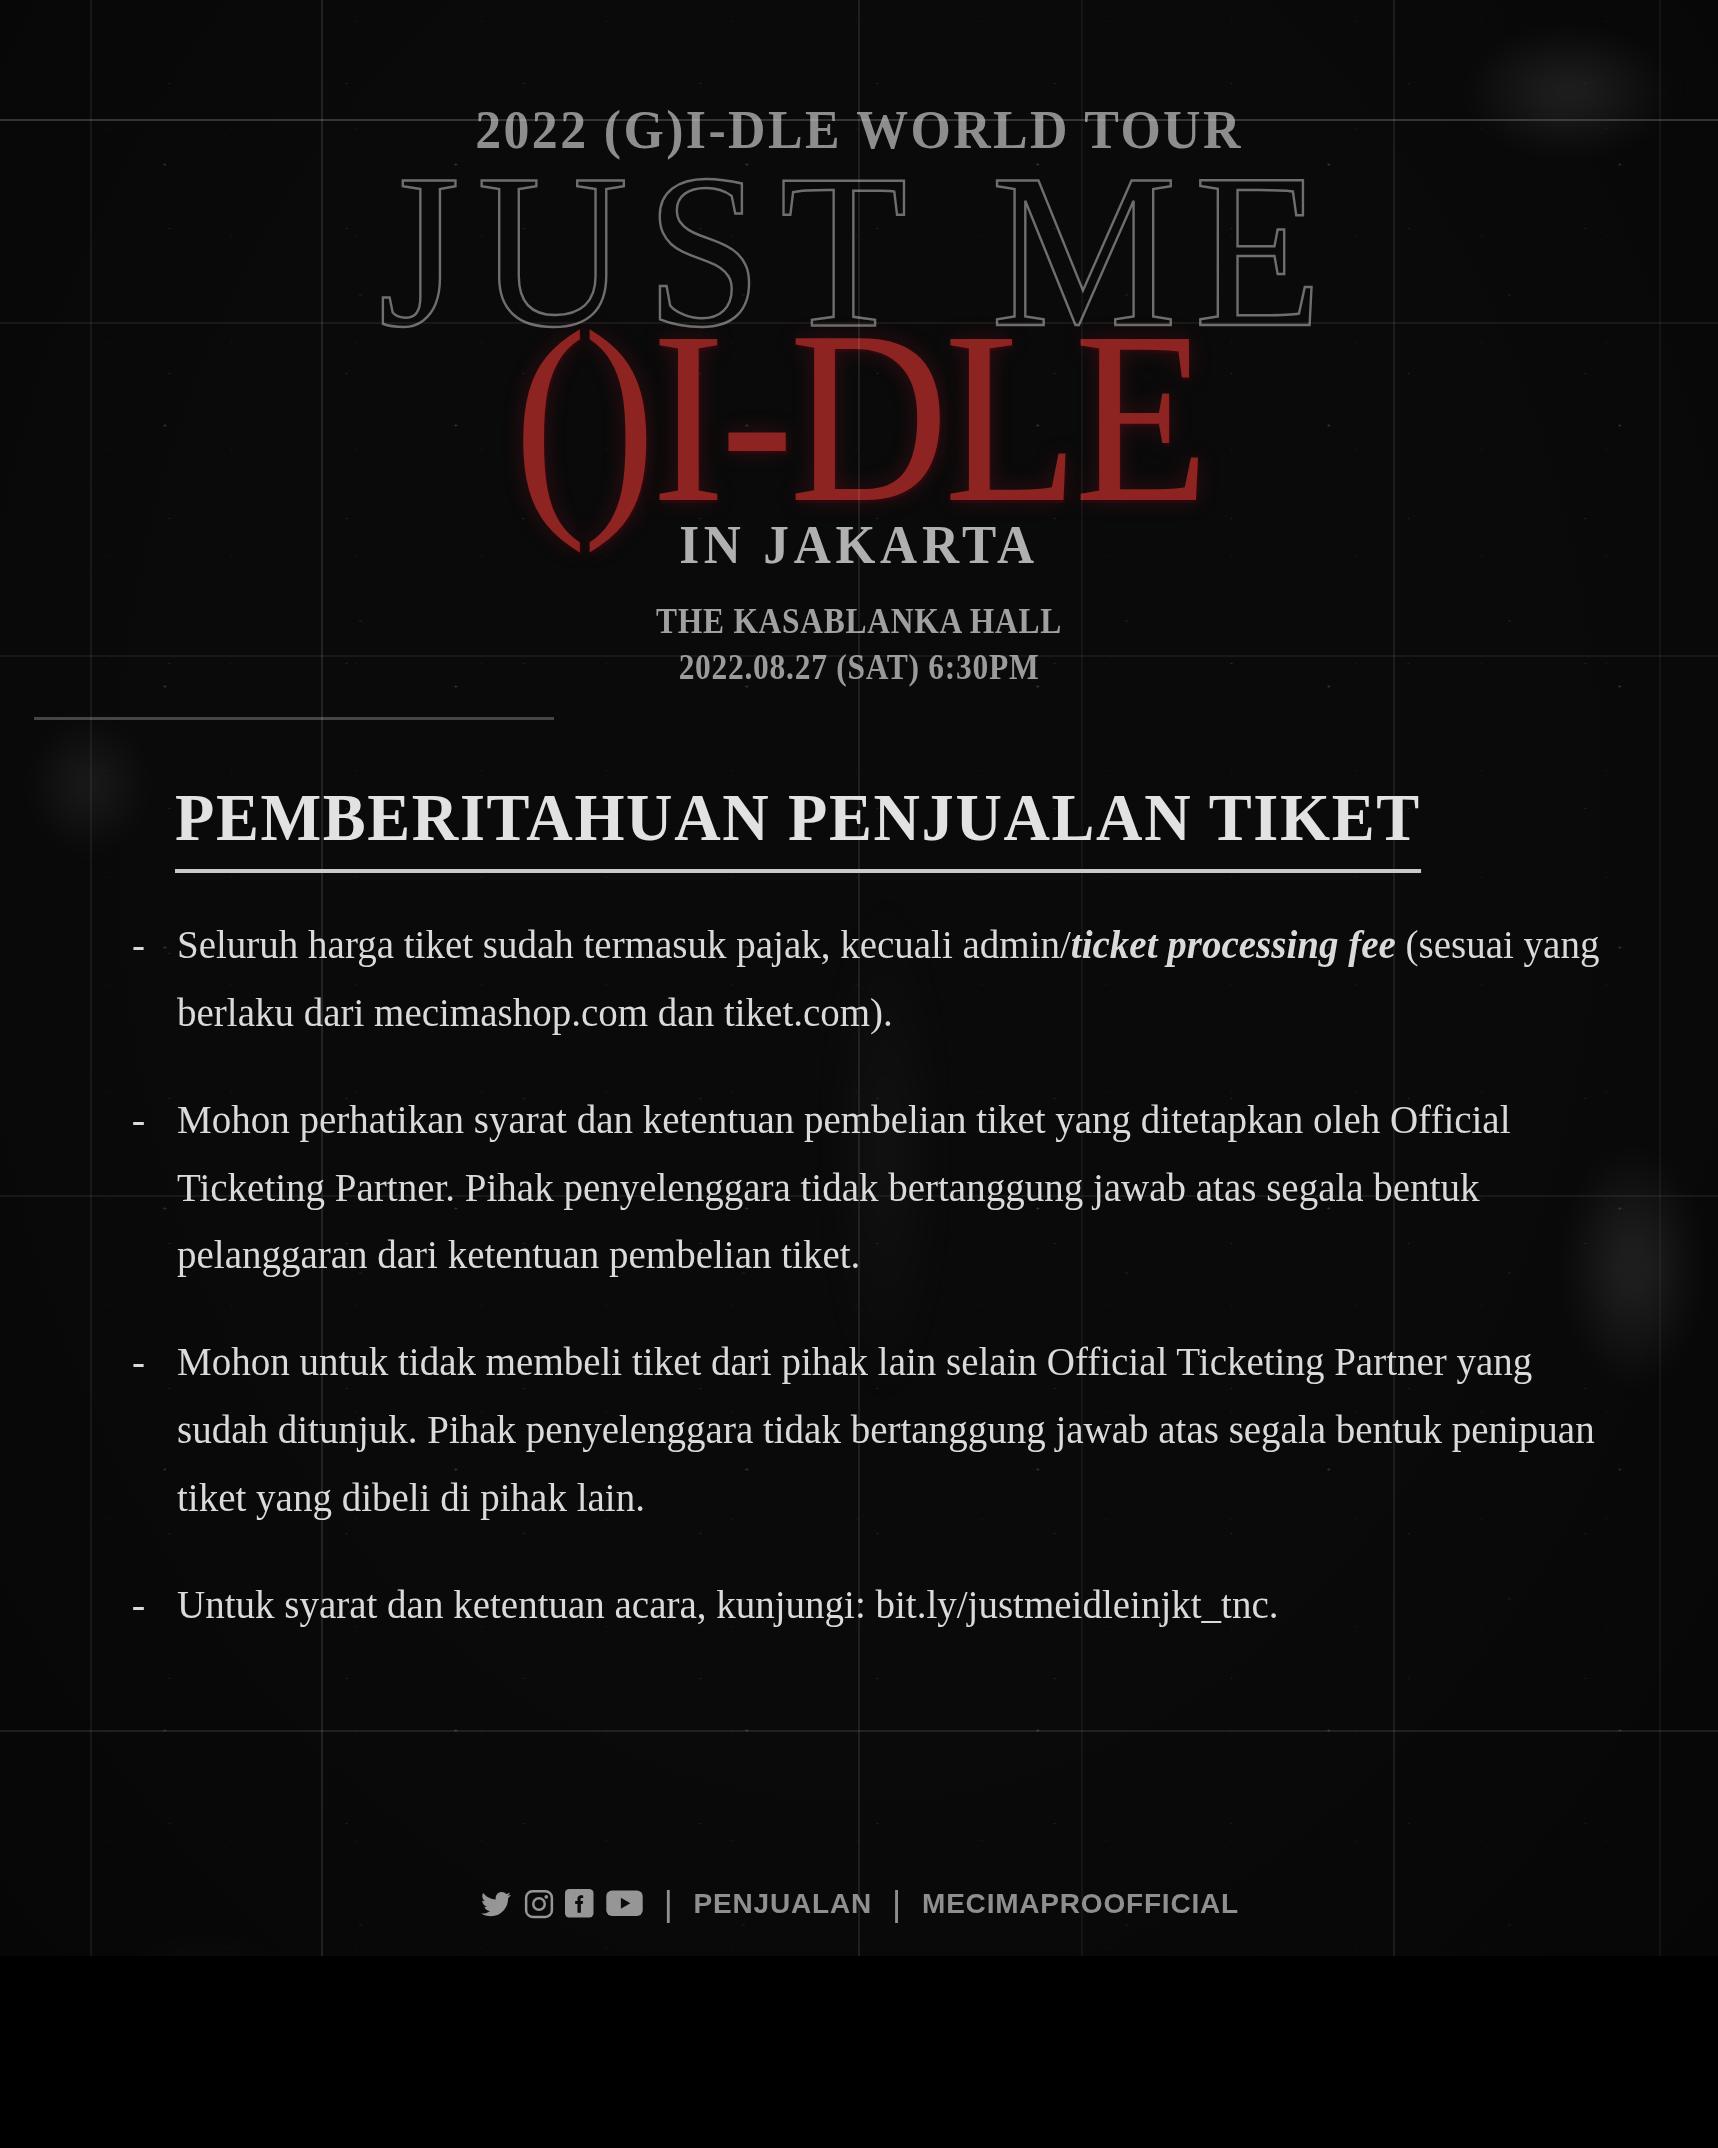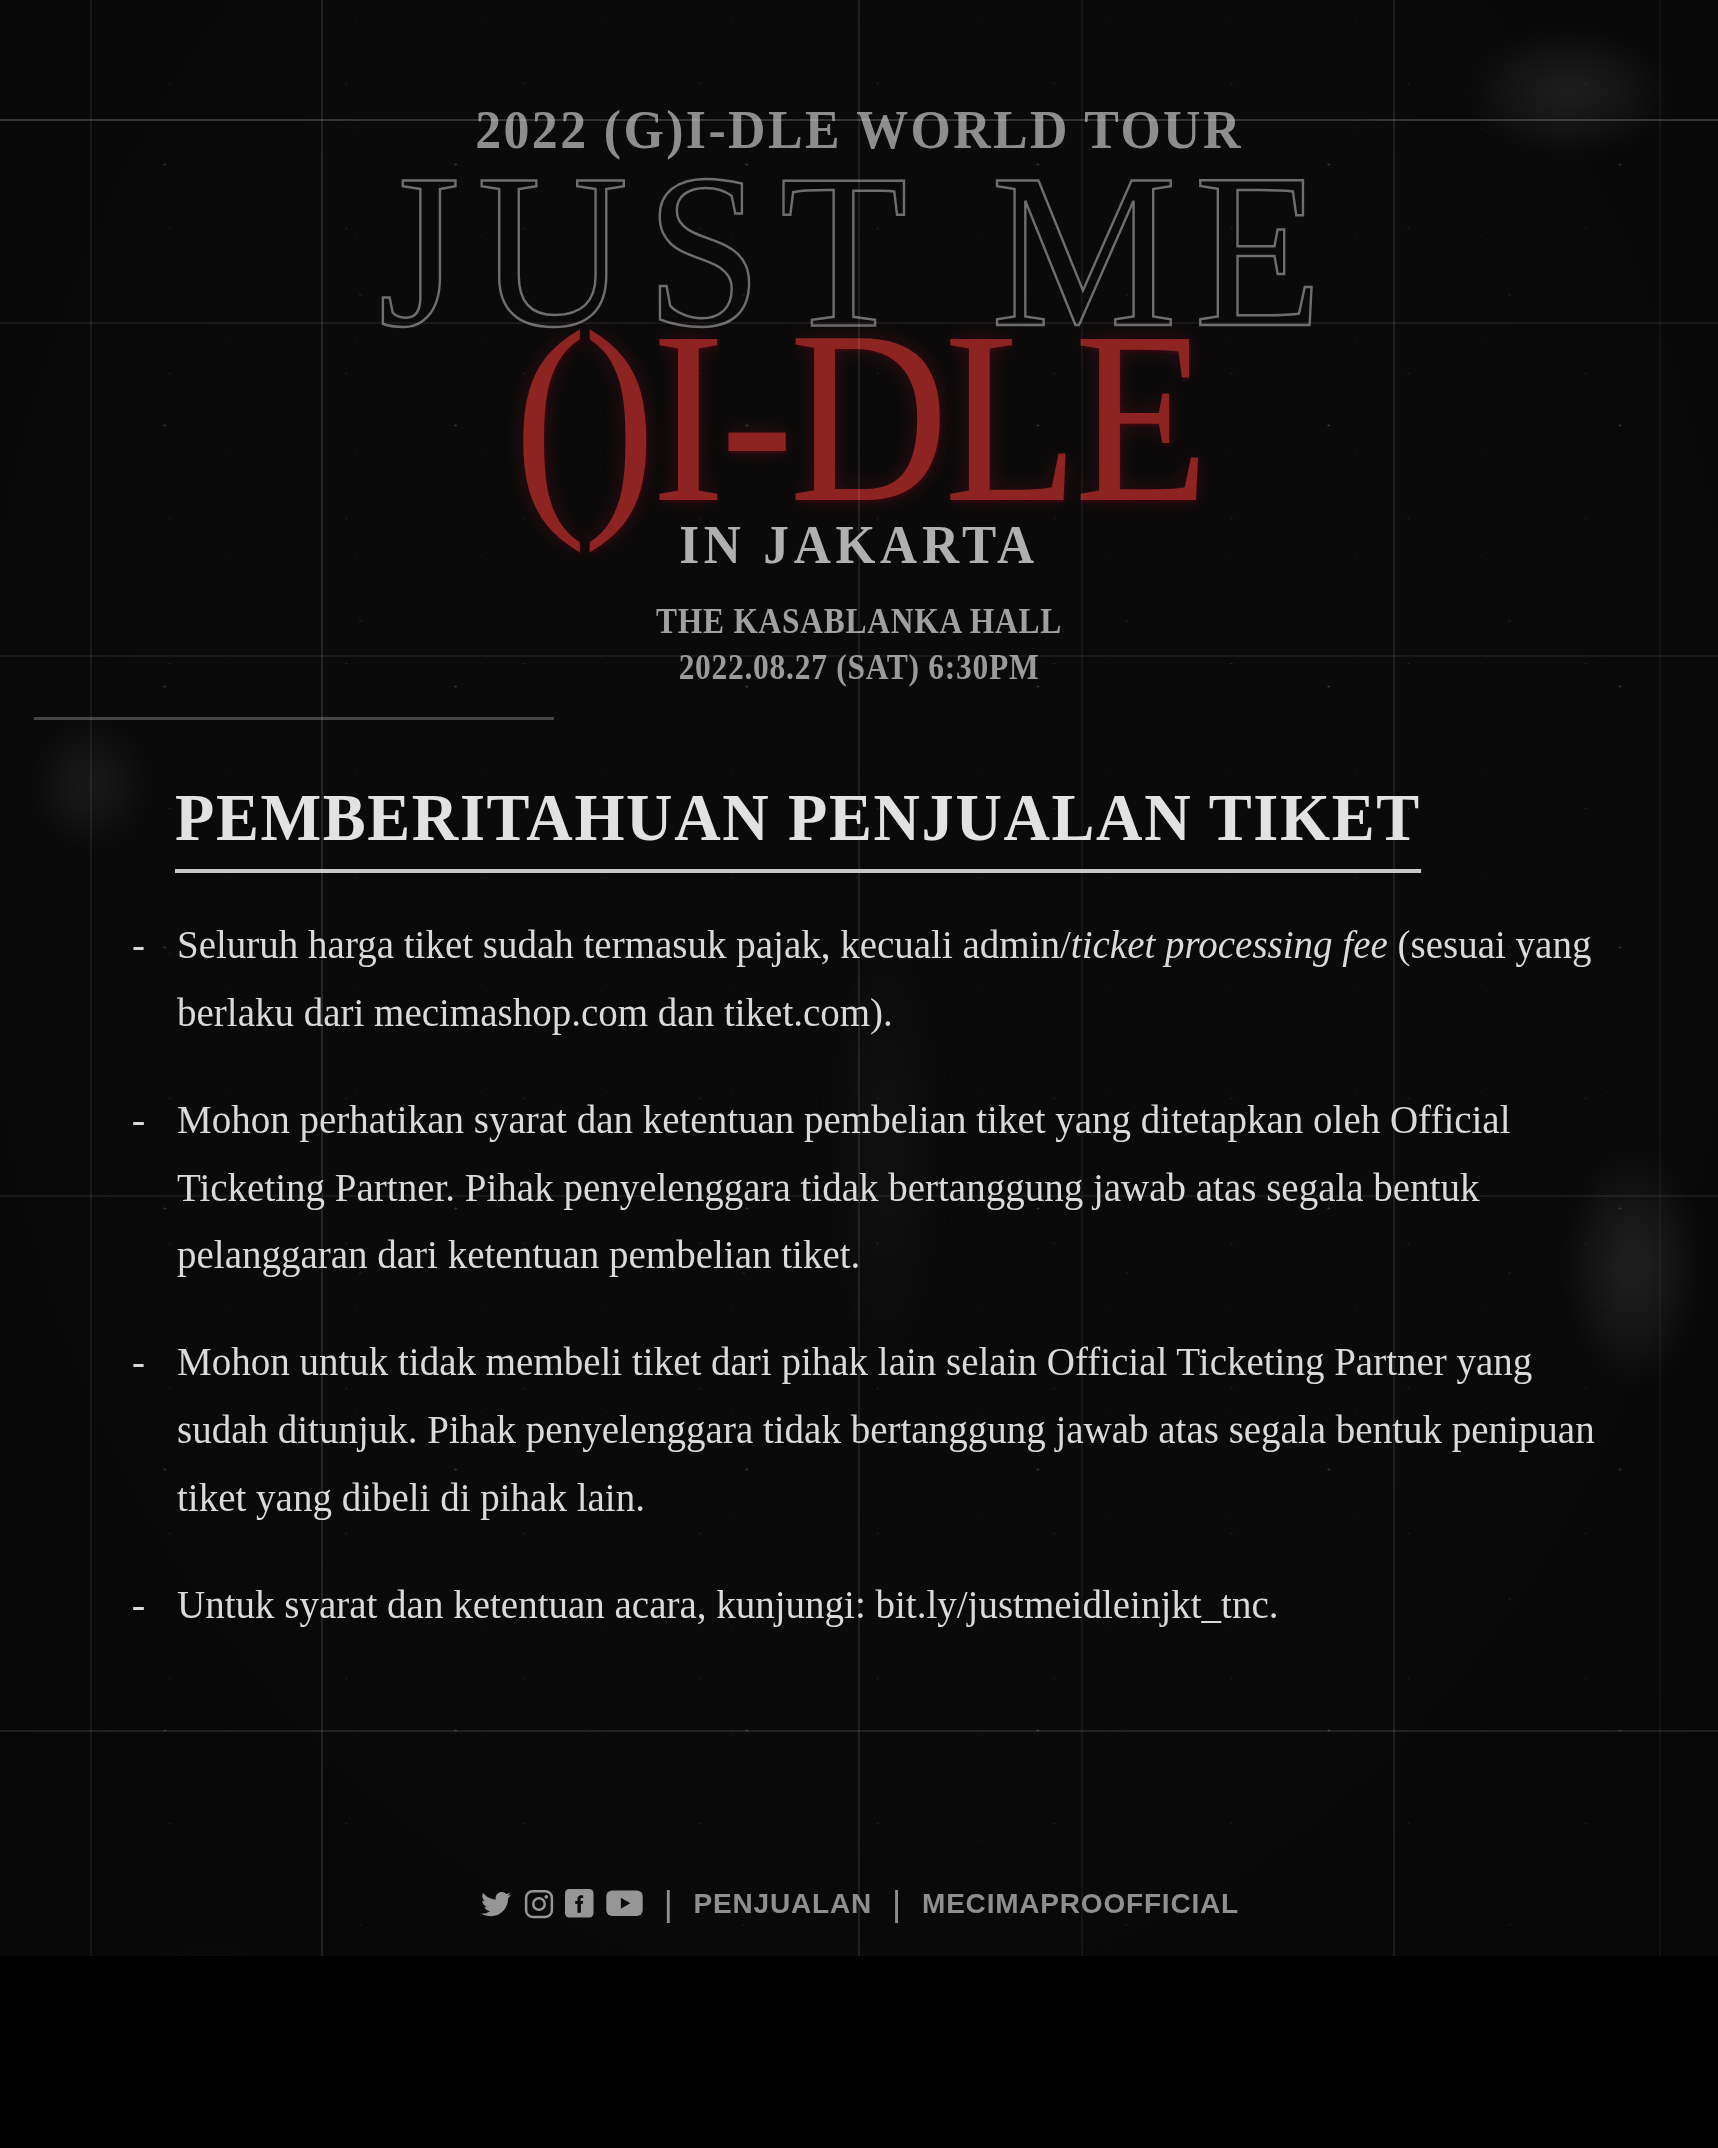--- a/index.html
+++ b/index.html
@@ -102,21 +102,21 @@
     top: 911px; left: 132px; width: 1470px;
     margin: 0; padding: 0; list-style: none;
   }
   .bullets li {
     position: relative;
     padding-left: 45px; margin-bottom: 39px;
     font-size: 39px; line-height: 1.74;
     color: #dadada;
   }
   .bullets li .dash { position: absolute; left: 0; top: 0; }
-  .bullets li em { font-style: italic; }
+  .bullets li em { font-style: italic; font-weight: bold; }
   
   .footer {
     position: absolute; z-index: 2;
     left: 0; right: 0; bottom: 35px;
     display: flex; align-items: center; justify-content: center;
     gap: 11.7px;
     font-family: "Liberation Sans", sans-serif;
     font-size: 28px; font-weight: 700; letter-spacing: 0.8px;
     color: #8f8f8f;
   }

